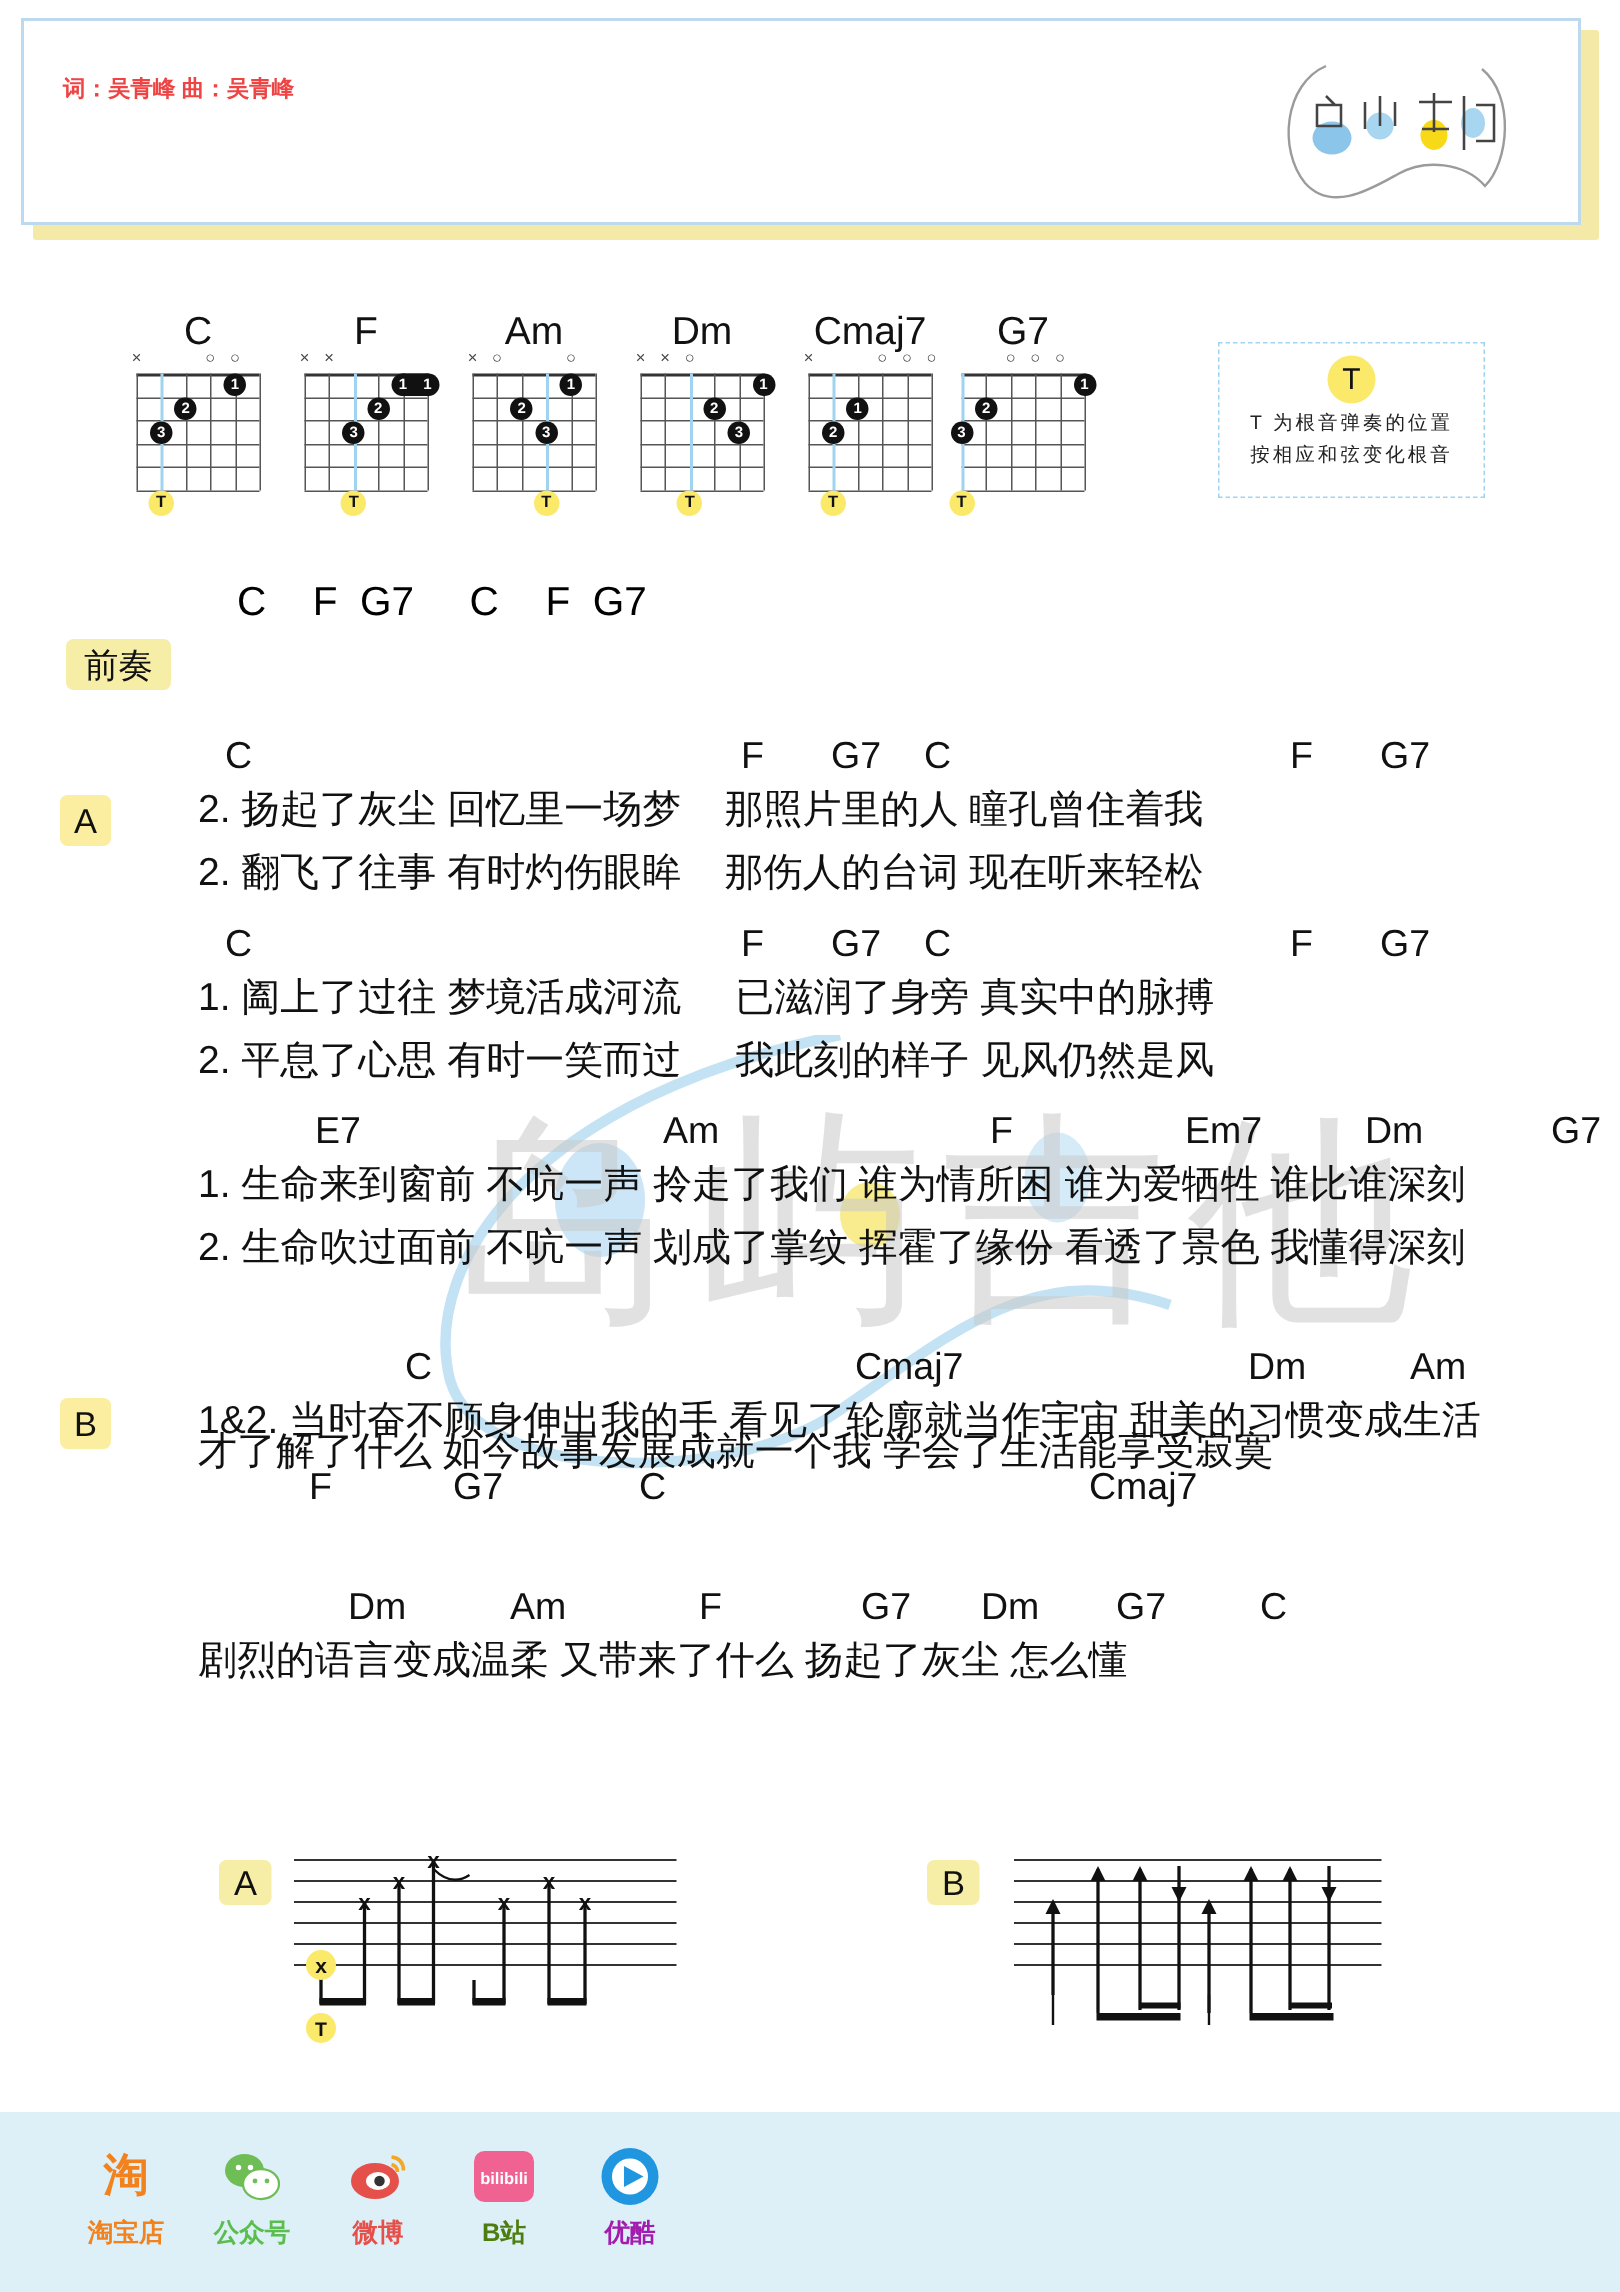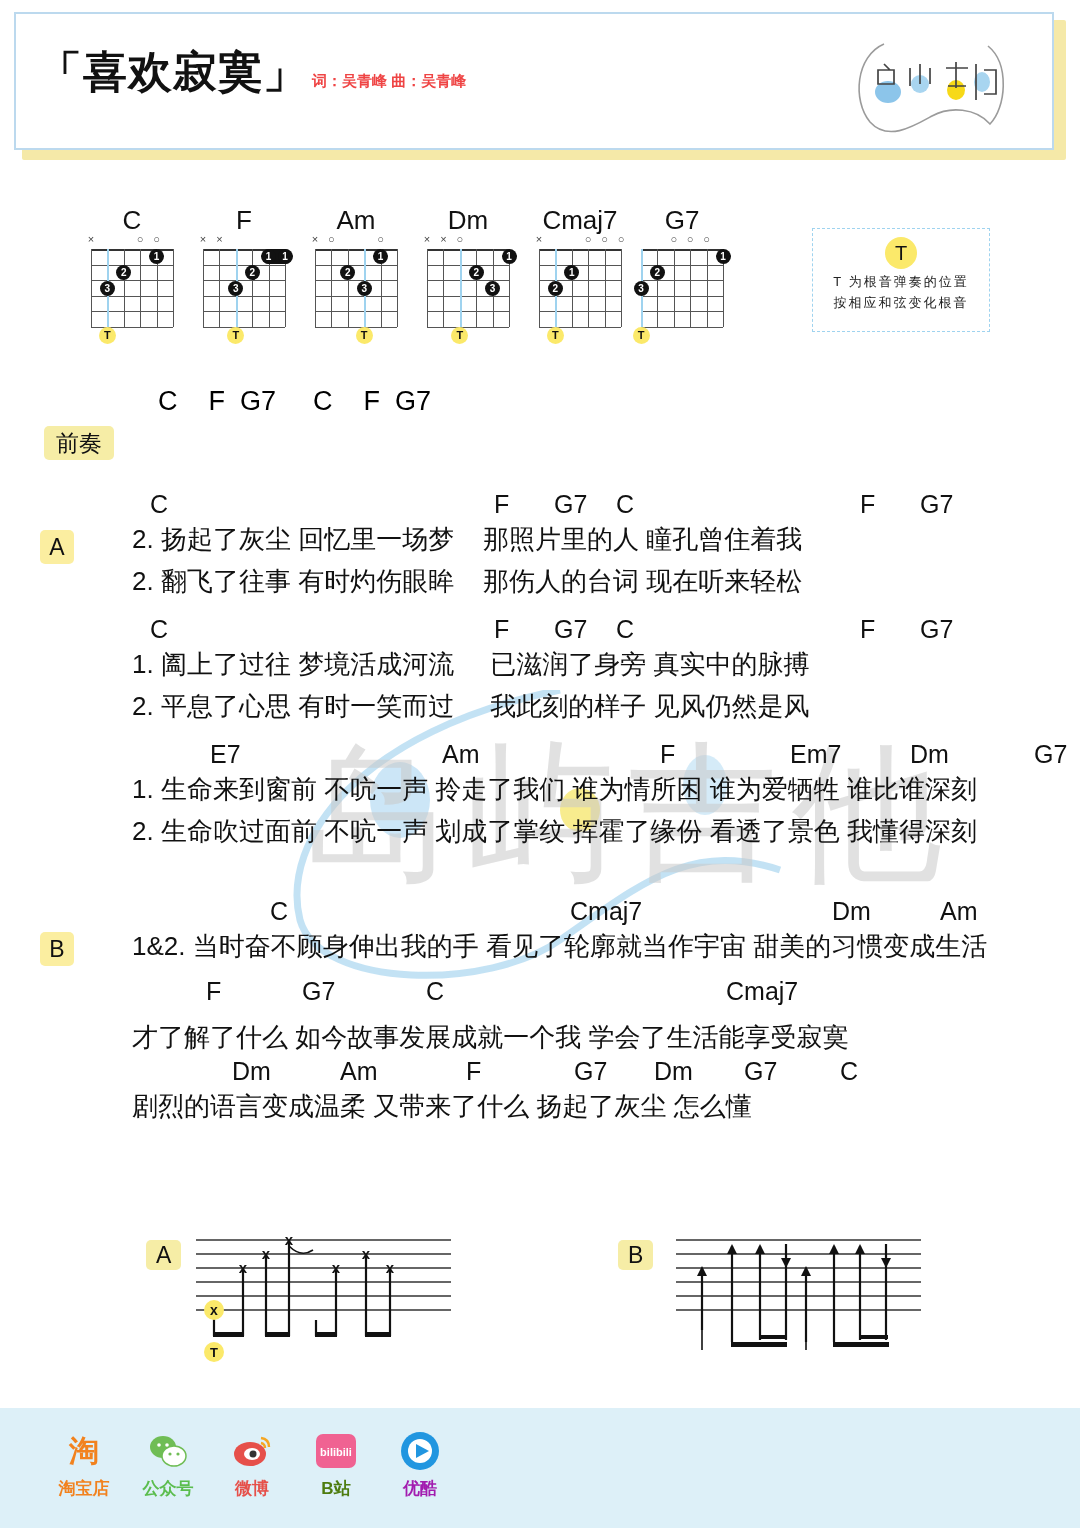--- a/index.html
+++ b/index.html
@@ -80,21 +80,20 @@
     <ellipse cx="320" cy="120" rx="20" ry="22" fill="#f7e97a" opacity="0.85"></ellipse>
     <ellipse cx="445" cy="95" rx="22" ry="30" fill="#bfe0f5" opacity="0.65"></ellipse>
   </svg>
 </div>
 <div class="wm wm-text">岛屿吉他</div>
 
 <div class="header-wrap">
   <div class="header-shadow"></div>
   <div class="header-box">
     <div class="title-row">
-      <div class="song-title">「喜欢寂寞」</div>
       <div class="credit">词：吴青峰  曲：吴青峰</div>
     </div>
     <div class="brand-logo">
       <svg width="170" height="110" viewBox="0 0 170 110">
         <path d="M36 14 C 8 26, 4 70, 22 92 C 40 112, 66 96, 84 86 C 102 76, 128 78, 142 94 C 158 78, 162 34, 140 16" fill="none" stroke="#9b9b9b" stroke-width="1.6"></path>
         <ellipse cx="40" cy="62" rx="13" ry="11" fill="#8cc5ea"></ellipse>
         <ellipse cx="72" cy="54" rx="9" ry="9" fill="#a8d5f0"></ellipse>
         <ellipse cx="108" cy="60" rx="9" ry="10" fill="#f7d918"></ellipse>
         <ellipse cx="134" cy="52" rx="8" ry="10" fill="#a8d5f0"></ellipse>
         <g stroke="#444" stroke-width="1.7" fill="none">
@@ -316,21 +315,21 @@
       <span class="chordline u" style="position: absolute; left: 682px; top: 0px; padding-right: 26px;">Dm</span>
       <span class="chordline u" style="position: absolute; left: 790px; top: 0px; padding-right: 26px;">Am</span>
     </div>
     <div class="blk lyricline" style="left: 132px; top: 925px;">1&amp;2. 当时奋不顾身伸出我的手 看见了轮廓就当作宇宙 甜美的习惯变成生活</div>
     <div class="blk" style="left: 150px; top: 975px; width: 920px; height: 34px;">
       <span class="chordline u" style="position: absolute; left: 56px; top: 0px; padding-right: 26px;">F</span>
       <span class="chordline u" style="position: absolute; left: 152px; top: 0px; padding-right: 26px;">G7</span>
       <span class="chordline" style="position: absolute; left: 276px; top: 0px;">C</span>
       <span class="chordline" style="position: absolute; left: 576px; top: 0px;">Cmaj7</span>
     </div>
-    <div class="blk lyricline" style="left: 132px; top: 1016px;">才了解了什么 如今故事发展成就一个我 学会了生活能享受寂寞</div>
+    <div class="blk lyricline" style="left: 132px; top: 946px;">才了解了什么 如今故事发展成就一个我 学会了生活能享受寂寞</div>
     <div class="blk" style="left: 150px; top: 1055px; width: 920px; height: 34px;">
       <span class="chordline u" style="position: absolute; left: 82px; top: 0px; padding-right: 26px;">Dm</span>
       <span class="chordline u" style="position: absolute; left: 190px; top: 0px; padding-right: 26px;">Am</span>
       <span class="chordline u" style="position: absolute; left: 316px; top: 0px; padding-right: 26px;">F</span>
       <span class="chordline u" style="position: absolute; left: 424px; top: 0px; padding-right: 26px;">G7</span>
       <span class="chordline u" style="position: absolute; left: 504px; top: 0px; padding-right: 26px;">Dm</span>
       <span class="chordline u" style="position: absolute; left: 594px; top: 0px; padding-right: 26px;">G7</span>
       <span class="chordline" style="position: absolute; left: 690px; top: 0px;">C</span>
     </div>
     <div class="blk lyricline" style="left: 132px; top: 1085px;">剧烈的语言变成温柔 又带来了什么 扬起了灰尘 怎么懂</div>

